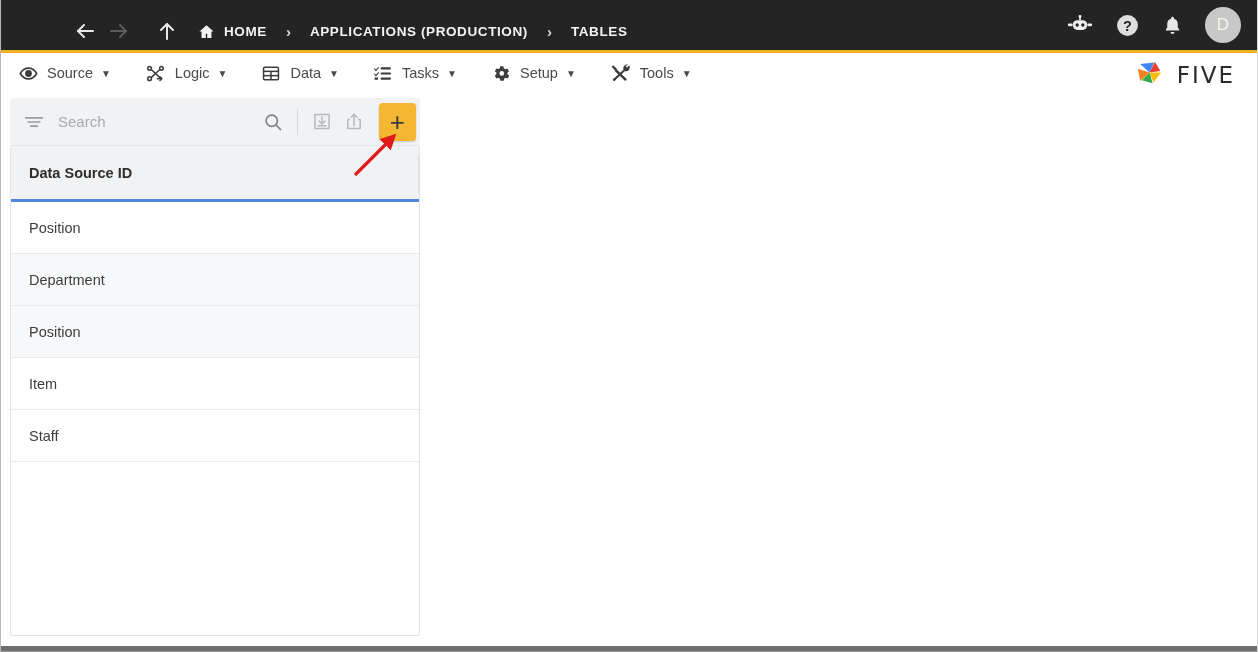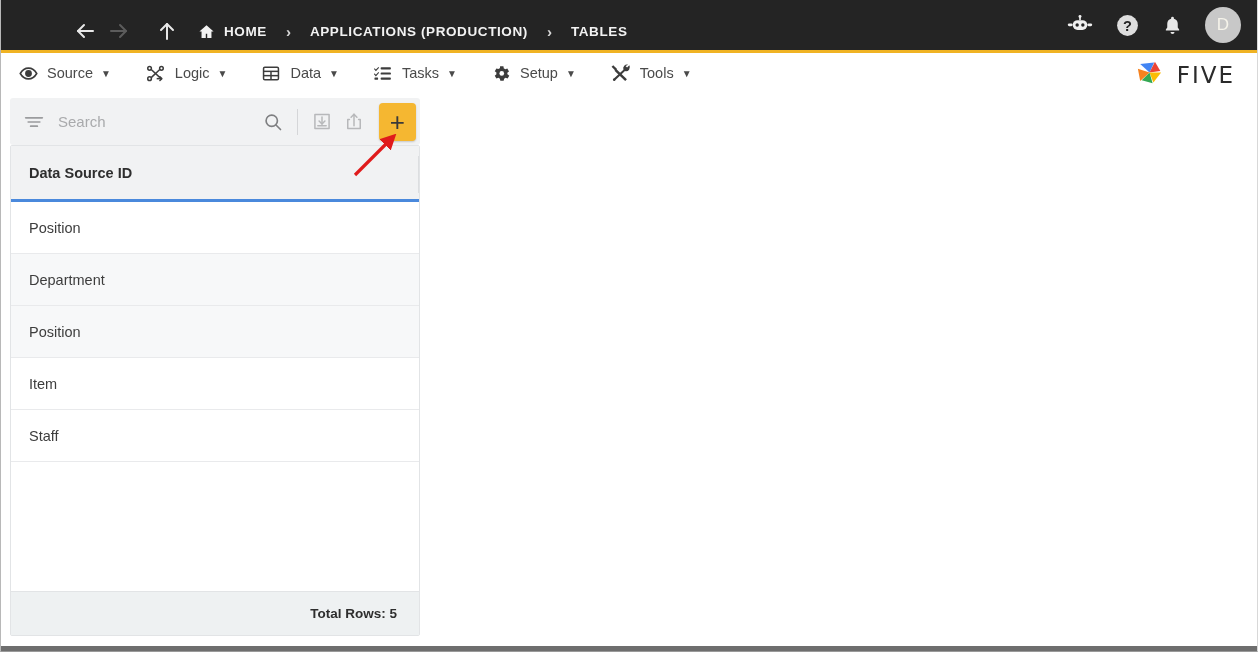--- a/index.html
+++ b/index.html
@@ -440,23 +440,20 @@
           <span>Position</span>
         </div>
         <div class="row">
           <span>Item</span>
         </div>
         <div class="row">
           <span>Staff</span>
         </div>
       </div>
 
-      <div class="grid-foot">
-        <span>Total Rows: 5</span>
-      </div>
     </div>
   </div>
 
   <div class="arrow-anno">
     <svg width="56" height="46" viewBox="0 0 56 46">
       <defs>
         <marker id="rh" markerWidth="5" markerHeight="5" refX="2.2" refY="2.5" orient="auto">
           <path d="M0,0 L5,2.5 L0,5 z" fill="#e01b1b"></path>
         </marker>
       </defs>

